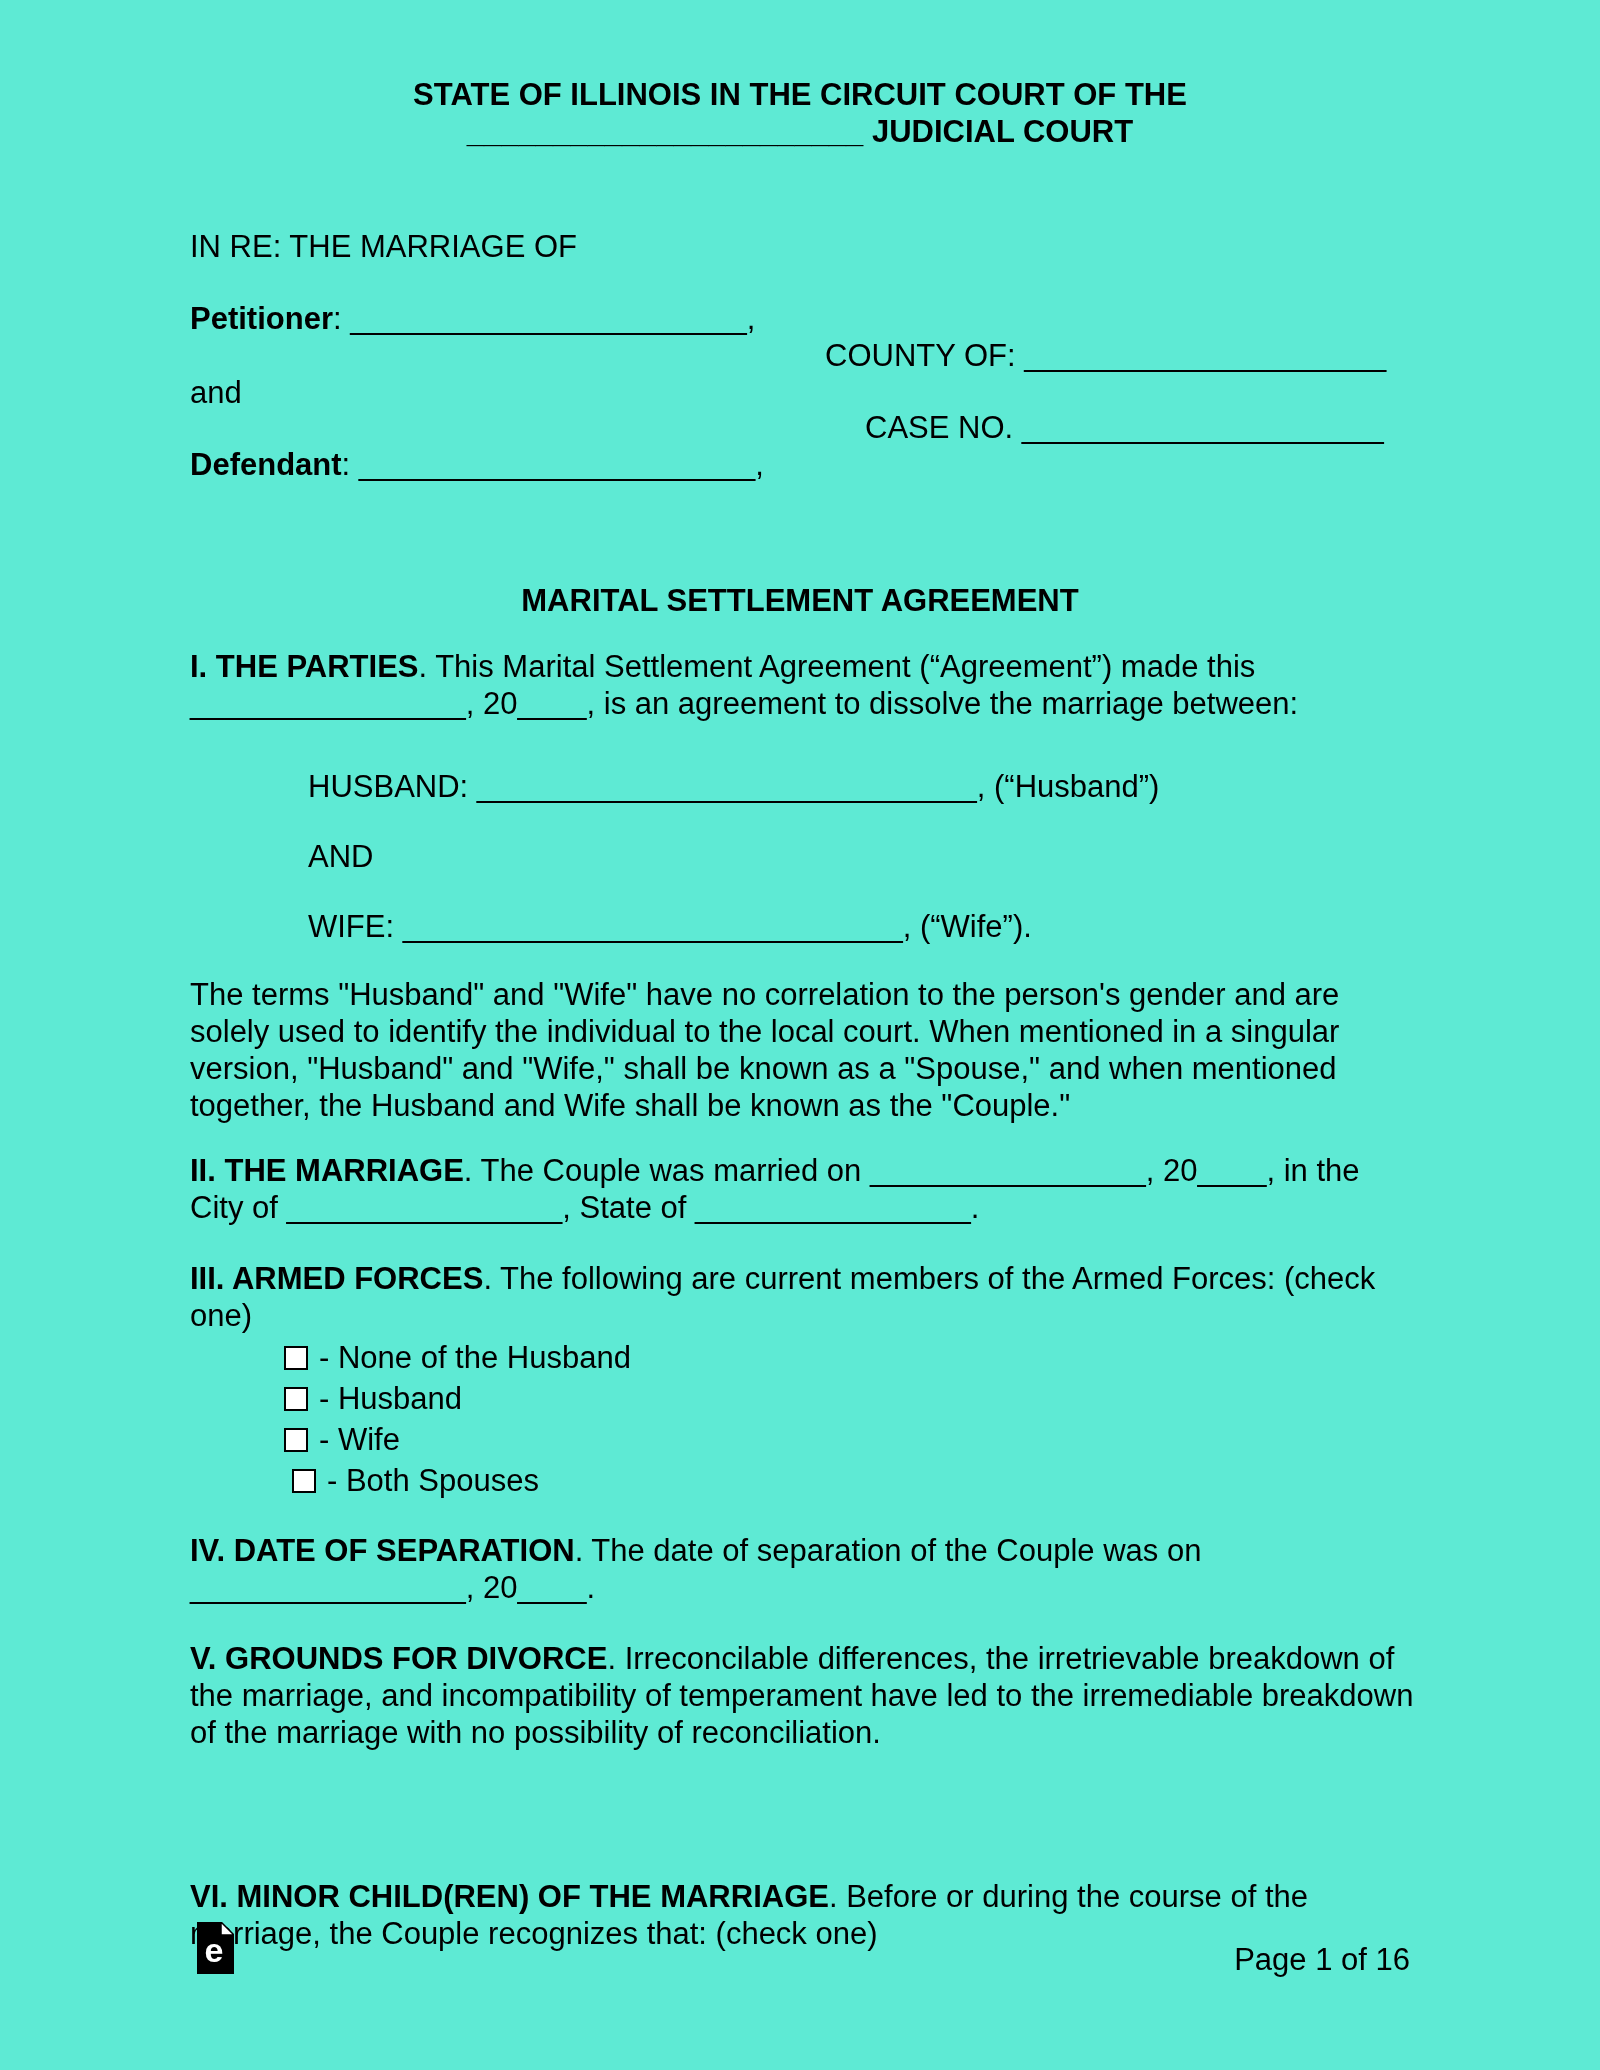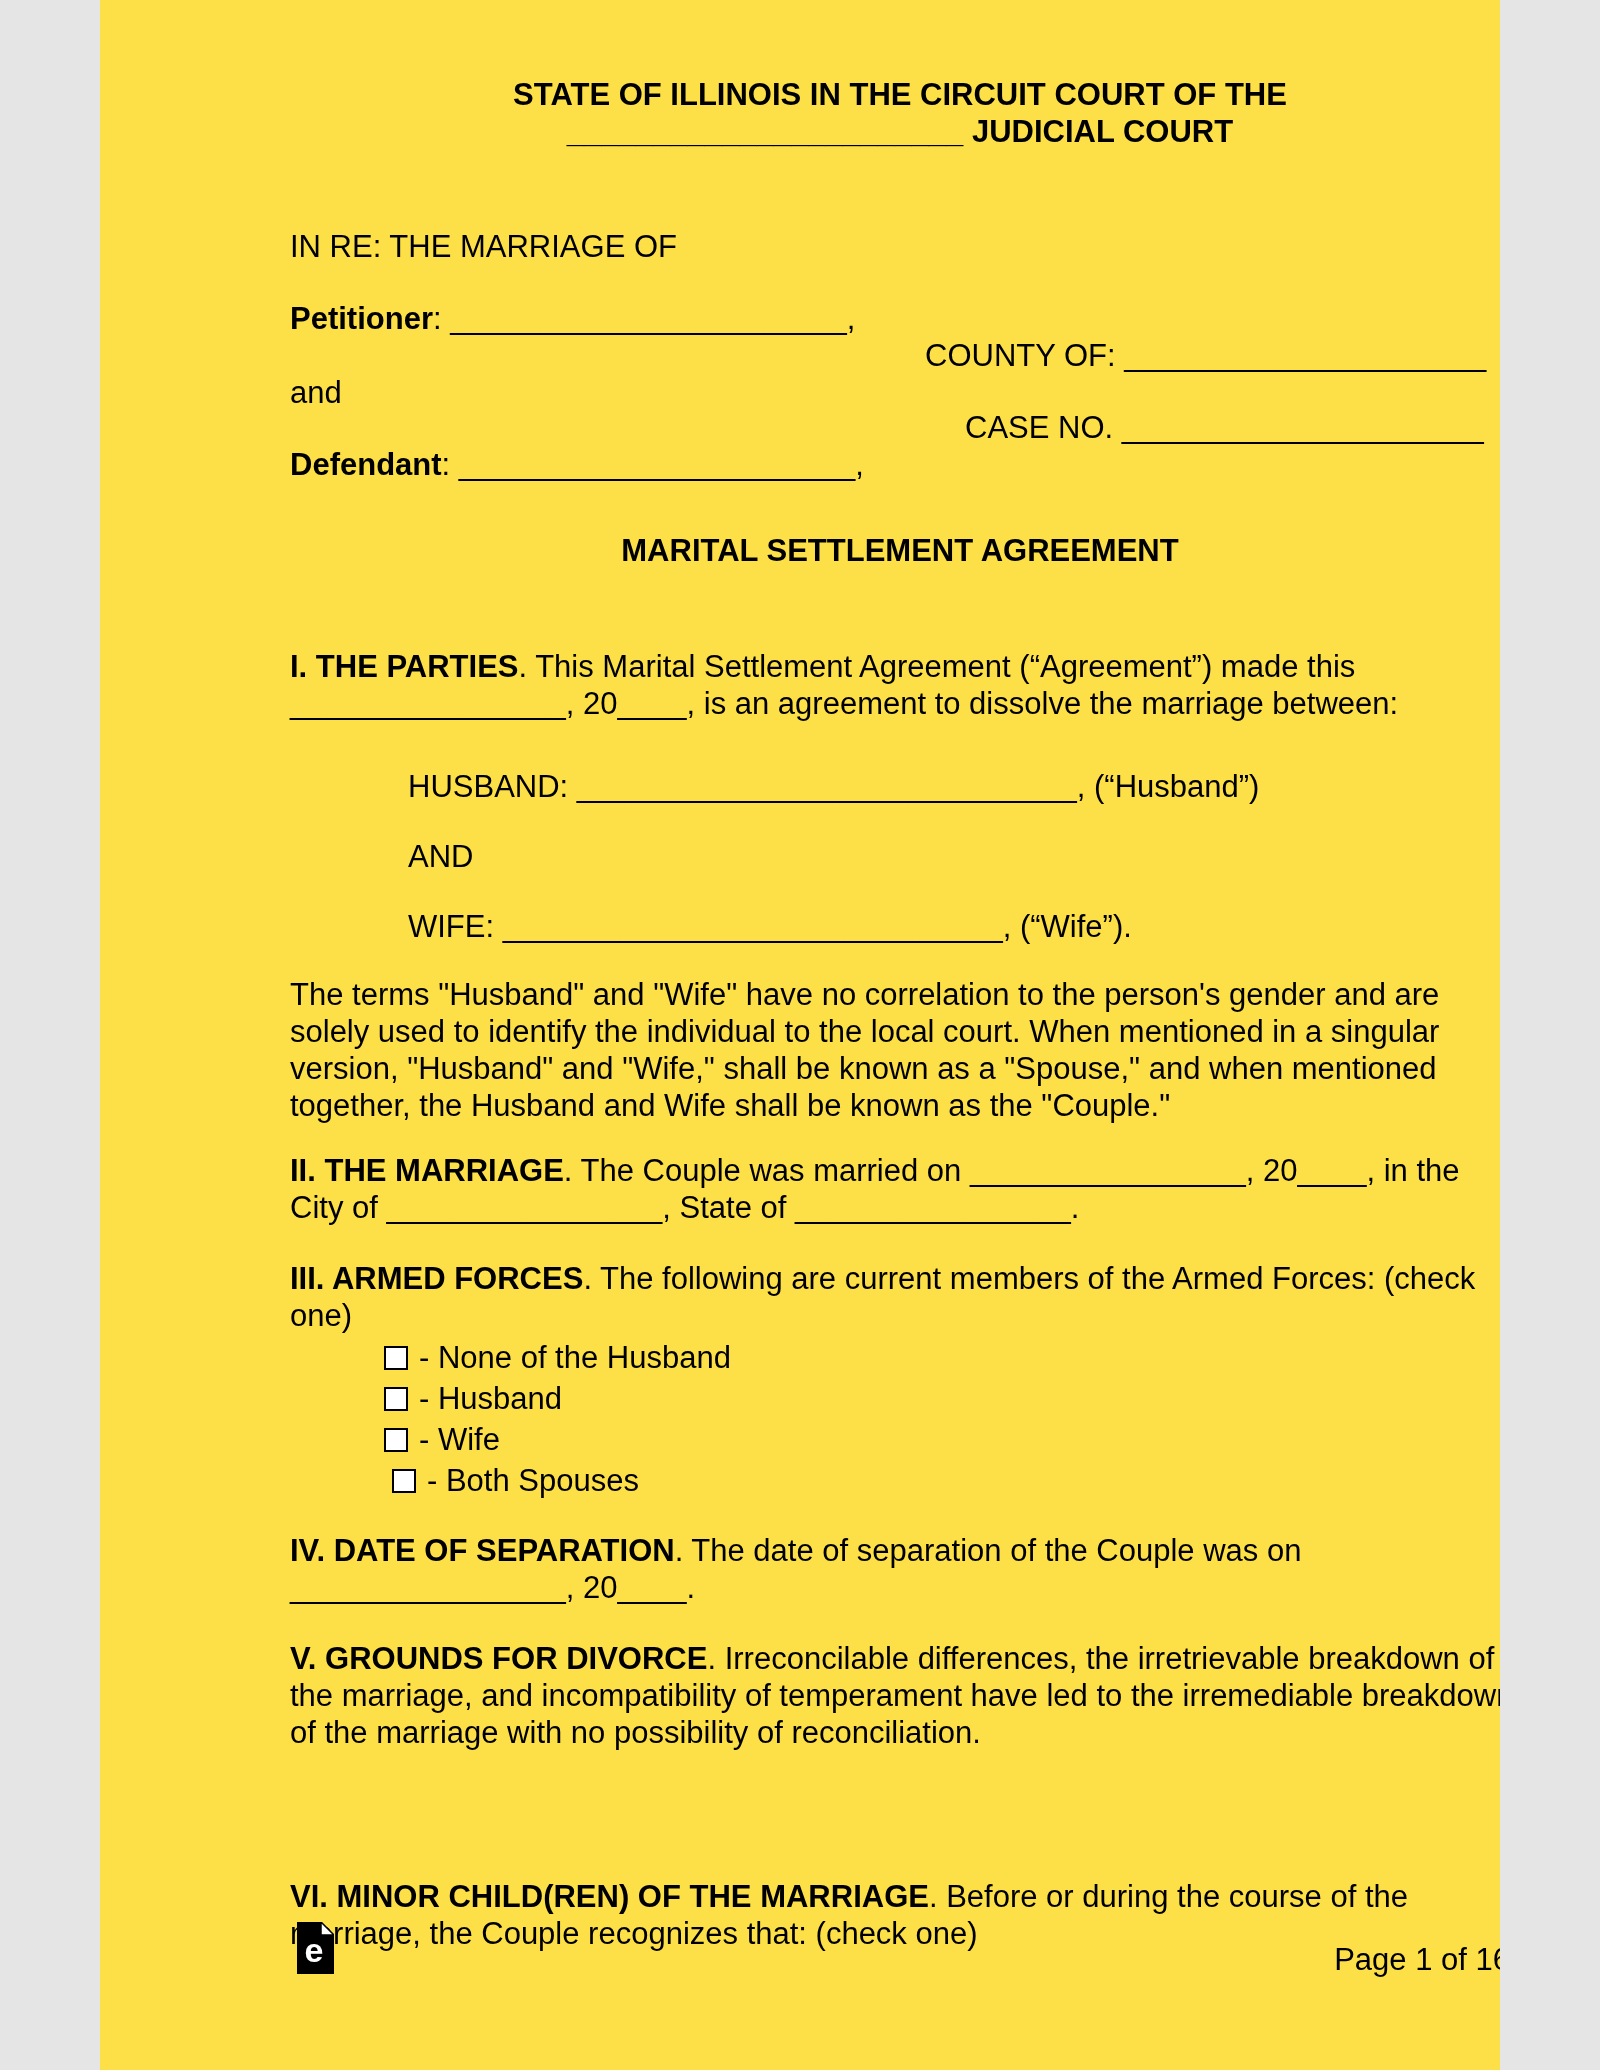--- a/index.html
+++ b/index.html
@@ -1,20 +1,20 @@
 <!DOCTYPE html>
 <html><head>
 <meta charset="utf-8">
 <style>
   html, body { margin: 0; padding: 0; background: #e5e5e5; }
   .page {
     position: relative;
-    width: 1400px;
+    width: 1600px;
     height: 2070px;
-    background: #fde047;
+    background: #5eead4;
     color: #000000;
     font-family: "Liberation Sans", sans-serif;
     font-size: 31px;
     line-height: 37px;
     overflow: hidden;
     margin: 0 auto;
   }
   .abs { position: absolute; }
   .center-block {
     left: 190px;
@@ -66,21 +66,21 @@
   </div>
 
   <div class="abs" style="left:190px; top:374px;">and</div>
 
   <div class="abs" style="left:865px; top:409px;">CASE NO. _____________________</div>
 
   <div class="abs" style="left:190px; top:446px;">
     <b>Defendant</b><span>: _______________________,</span>
   </div>
 
-  <div class="abs center-block" style="top:532px;">MARITAL SETTLEMENT AGREEMENT</div>
+  <div class="abs center-block" style="top:582px;">MARITAL SETTLEMENT AGREEMENT</div>
 
   <div class="abs para" style="top:648px;">
     <b>I. THE PARTIES</b><span>. This Marital Settlement Agreement (“Agreement”) made this ________________, 20____, is an agreement to dissolve the marriage between:</span>
   </div>
 
   <div class="abs indent" style="top:768px;">HUSBAND: _____________________________, (“Husband”)</div>
   <div class="abs indent" style="top:838px;">AND</div>
   <div class="abs indent" style="top:908px;">WIFE: _____________________________, (“Wife”).</div>
 
   <div class="abs para" style="top:976px;">The terms "Husband" and "Wife" have no correlation to the person's gender and are solely used to identify the individual to the local court. When mentioned in a singular version, "Husband" and "Wife," shall be known as a "Spouse," and when mentioned together, the Husband and Wife shall be known as the "Couple."</div>

